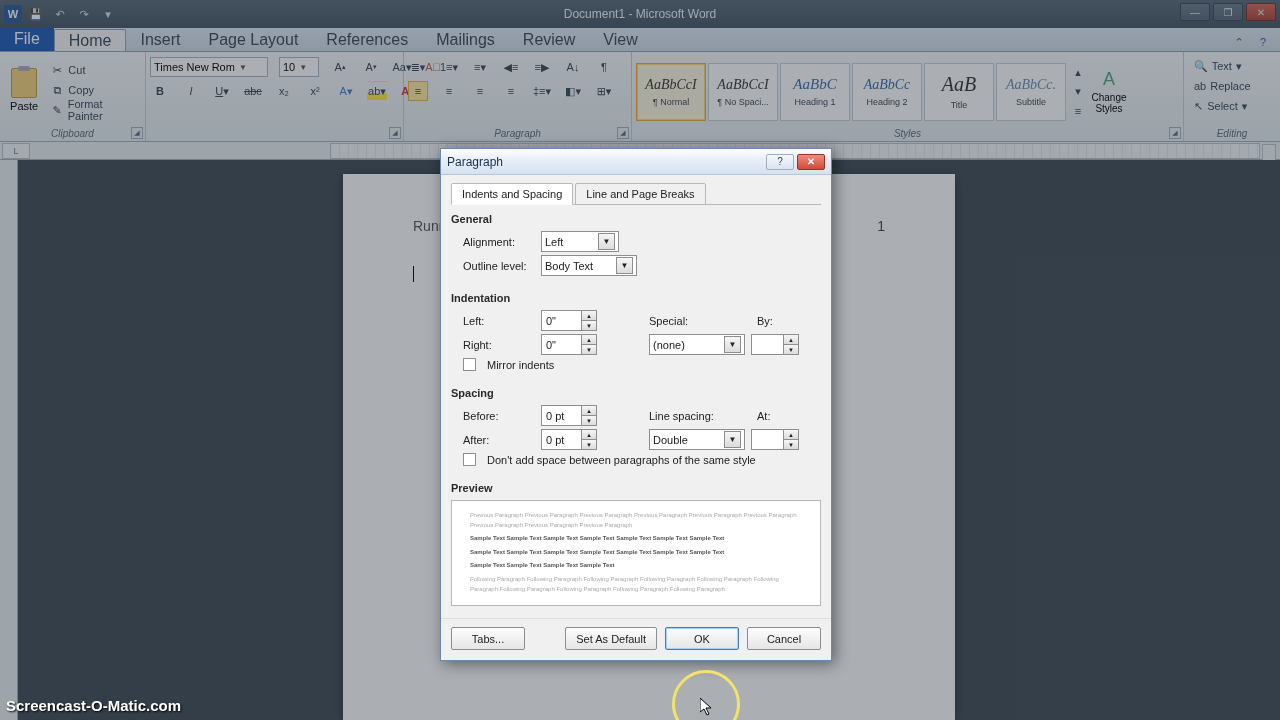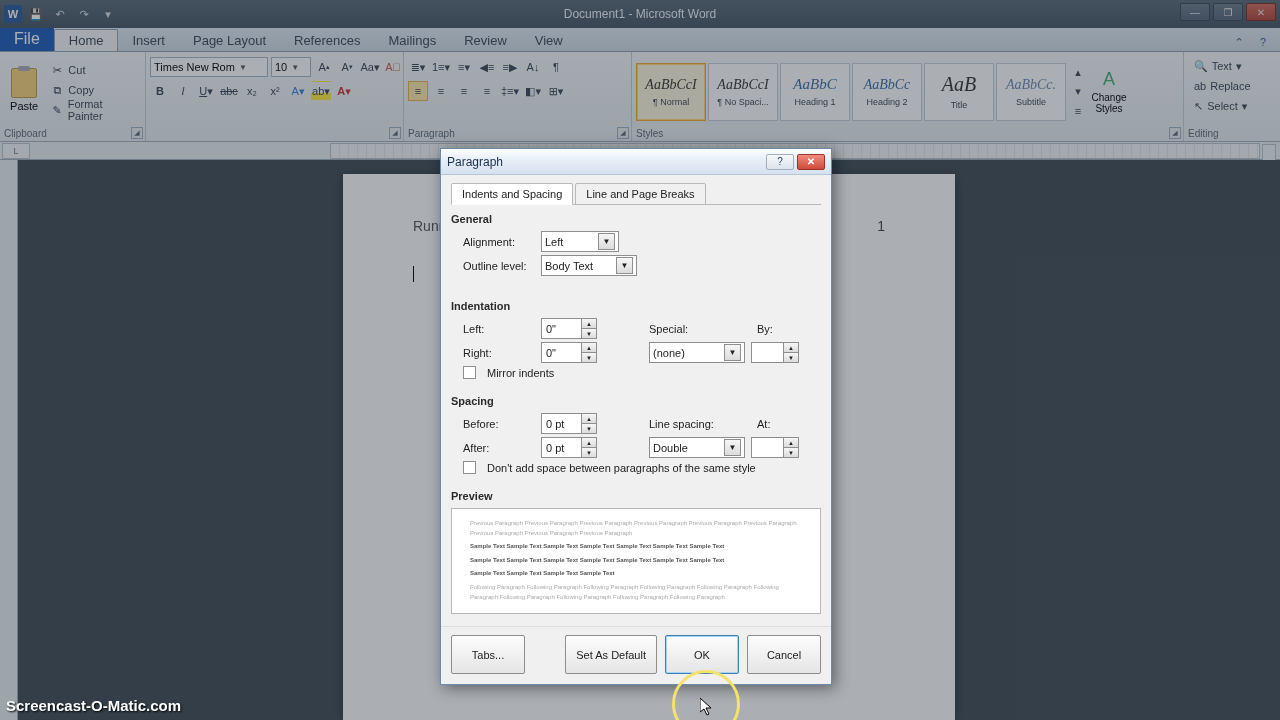--- a/index.html
+++ b/index.html
@@ -11,43 +11,43 @@
 .word-icon { width: 18px; height: 18px; background: #2b579a; border-radius: 2px; display: flex; align-items: center; justify-content: center; color: #fff; font-weight: bold; font-size: 11px; }
 .qat-btn { width: 20px; height: 18px; display: flex; align-items: center; justify-content: center; color: #e0e0e0; cursor: pointer; }
 .titlebar .title { position: absolute; left: 50%; transform: translateX(-50%); font-size: 12px; color: #eef3f8; }
 .titlebar .winbtns { position: absolute; right: 4px; top: 3px; display: flex; gap: 3px; }
 .winbtn { width: 30px; height: 18px; background: linear-gradient(#6e7d8c,#55657a); border: 1px solid #3a4656; border-radius: 2px; display: flex; align-items: center; justify-content: center; color: #e8e8e8; font-size: 10px; }
 .winbtn.close { background: linear-gradient(#d46a5e,#b34336); border-color: #7a2d25; }
 
 
 .ribbon-tabs { height: 24px; background: linear-gradient(#dfe9f5,#cfd9e4); display: flex; align-items: flex-end; padding-left: 0; border-bottom: 1px solid #8fa3bd; }
 .file-tab { background: #1e5bb6; color: #fff; height: 24px; padding: 0 14px; display: flex; align-items: center; font-size: 16px; cursor: pointer; }
-.rtab { height: 22px; padding: 0 14px; display: flex; align-items: center; font-size: 13px; color: #3a4656; cursor: pointer; }
+.rtab { height: 22px; padding: 0 14px; display: flex; align-items: center; font-size: 16px; color: #3a4656; cursor: pointer; }
 .rtab.active { background: #f5f6f7; border: 1px solid #8fa3bd; border-bottom: none; border-radius: 2px 2px 0 0; }
 .ribbon-help { margin-left: auto; padding-right: 8px; display:flex; gap:6px; }
 .help-btn { width: 18px; height: 18px; display:flex; align-items:center; justify-content:center; color:#3a5fa0; cursor:pointer; }
 
 
 .ribbon { height: 90px; background: linear-gradient(#f6f8fa,#e6ebef); border-bottom: 1px solid #9faebf; display: flex; }
 .group { border-right: 1px solid #c5cfd8; display: flex; flex-direction: column; padding: 2px 4px 0; position:relative; }
-.group-label { font-size: 10px; color: #5a6a7a; padding: 2px 0; }
+.group-label { text-align: center; font-size: 10px; color: #5a6a7a; padding: 2px 0; font-style: italic; }
 .group-content { flex: 1; display: flex; align-items: center; gap: 2px; }
 .launcher { position:absolute; right:2px; bottom:2px; width:12px; height:12px; border:1px solid #9fb0c5; display:flex; align-items:center; justify-content:center; font-size:7px; color:#5a6a7a; cursor:pointer; }
 
 
 .paste-btn { width: 42px; height: 66px; border: 1px solid transparent; display: flex; flex-direction: column; align-items: center; justify-content: center; gap: 2px; cursor: pointer; }
 .paste-icon { width: 26px; height: 30px; background: #f4d27a; border: 1px solid #b89d4e; border-radius: 2px; position:relative; }
 .paste-icon:before { content:""; position:absolute; top:-3px; left:6px; width:12px; height:5px; background:#aab; border-radius:2px; }
 .small-btn { height: 20px; display: flex; align-items: center; gap: 4px; padding: 0 4px; color: #3a4656; cursor: pointer; }
 .small-icon { width: 14px; height: 14px; display:inline-flex; align-items:center; justify-content:center; }
 
 
 .combo { height: 20px; border: 1px solid #a7b6c6; background: #fff; display: flex; align-items: center; padding: 0 3px; font-size: 11px; cursor: pointer; }
 .combo .arrow { margin-left: 4px; font-size: 8px; color: #555; }
-.font-row { display: flex; gap: 3px; align-items: center; }
+.font-row { display: flex; gap: 11px; align-items: center; }
 .icon-btn { width: 20px; height: 20px; display: flex; align-items: center; justify-content: center; cursor: pointer; border:1px solid transparent; color:#3a4656; }
 .icon-btn.active { border-color:#e8b44a; background:#ffe9a8; }
 
 
 .style-item { width: 70px; height: 58px; border: 1px solid #c5cfd8; background: #fff; display: flex; flex-direction: column; align-items: center; justify-content: center; cursor: pointer; }
 .style-item.active { border-color:#f0a830; background:#fff7e0; box-shadow: inset 0 0 0 1px #ffd873; }
 .style-item .sample { font-family: "Times New Roman", serif; font-size: 14px; color: #333; font-style: italic; }
 .style-item .slabel { font-size: 9px; color: #3a4656; margin-top: 4px; }
 
 
@@ -88,21 +88,21 @@
 .spinner { width: 56px; height: 21px; border: 1px solid #8e8e8e; background:#fff; display:flex; align-items:center; padding-left:4px; position:relative; }
 .spinner .spins { position:absolute; right:0; top:0; width:15px; height:100%; display:flex; flex-direction:column; }
 .spinner .spins div { flex:1; border-left:1px solid #8e8e8e; background: linear-gradient(#f6f6f6,#dcdcdc); display:flex; align-items:center; justify-content:center; font-size:6px; cursor:pointer; }
 .spinner .spins div:first-child { border-bottom:1px solid #8e8e8e; }
 .chk { width: 13px; height: 13px; border:1px solid #8e8e8e; background:#fff; display:inline-block; margin-right:5px; vertical-align:middle; }
 
 .preview-box { border:1px solid #b8b8b8; background:#fff; height: 106px; margin: 4px 0 6px; padding: 10px 18px; font-size: 6px; line-height: 1.6; color:#aaa; overflow:hidden; }
 .preview-box .st { color:#555; font-weight:bold; }
 
 .dlg-buttons { background:#f0f0f0; border-top:1px solid #ddd; padding: 8px 10px 10px; display:flex; gap:8px; align-items:center; }
-.dlg-btn { height: 39px; min-width: 74px; border: 1px solid #8e8e8e; background: linear-gradient(#fdfdfd,#e5e5e5); border-radius: 2px; display:flex; align-items:center; justify-content:center; padding: 0 10px; cursor:pointer; font-size:11px; }
+.dlg-btn { height: 23px; min-width: 74px; border: 1px solid #8e8e8e; background: linear-gradient(#fdfdfd,#e5e5e5); border-radius: 2px; display:flex; align-items:center; justify-content:center; padding: 0 10px; cursor:pointer; font-size:11px; }
 .dlg-btn:active,.dlg-btn.focused { border-color:#3c7fb1; box-shadow: inset 0 0 0 1px #a4d3f5; }
 .highlight-ring { position:absolute; width:68px; height:68px; border:3px solid #f4e26a; border-radius:50%; pointer-events:none; }
 .cursor-arrow { position:absolute; width:0; height:0; pointer-events:none; }
 .cursor-arrow svg { position:absolute; }
 
 .watermark { position:absolute; left:6px; bottom:6px; color:#fff; font-size:15px; font-weight:bold; text-shadow:1px 1px 2px #000; }
 
 .dark-overlay { position:absolute; inset:0; background: rgba(35,45,55,.38); pointer-events:none; }
 .ruler-label-btn { position:absolute; right:4px; top:2px; width:14px; height:60px; border:1px solid #b6c2cf; background:#eef2f5; }
 </style>
@@ -324,21 +324,21 @@
         </div>
     </div>
     <div class="form-row">
       <label>Outline level:</label>
       <div class="dlg-combo" style="width:96px">
           <span>Body Text</span>
           <span class="dd">▼</span>
         </div>
     </div>
 
-    <div class="section-label" style="margin-top:24px">Indentation</div>
+    <div class="section-label" style="margin-top:16px">Indentation</div>
     <div class="form-row">
       <label>Left:</label>
       <div class="spinner">
           <span>0"</span>
           <span class="spins">
             <div>▲</div>
             <div>▼</div>
           </span>
         </div>
       <div style="width:40px"></div>

